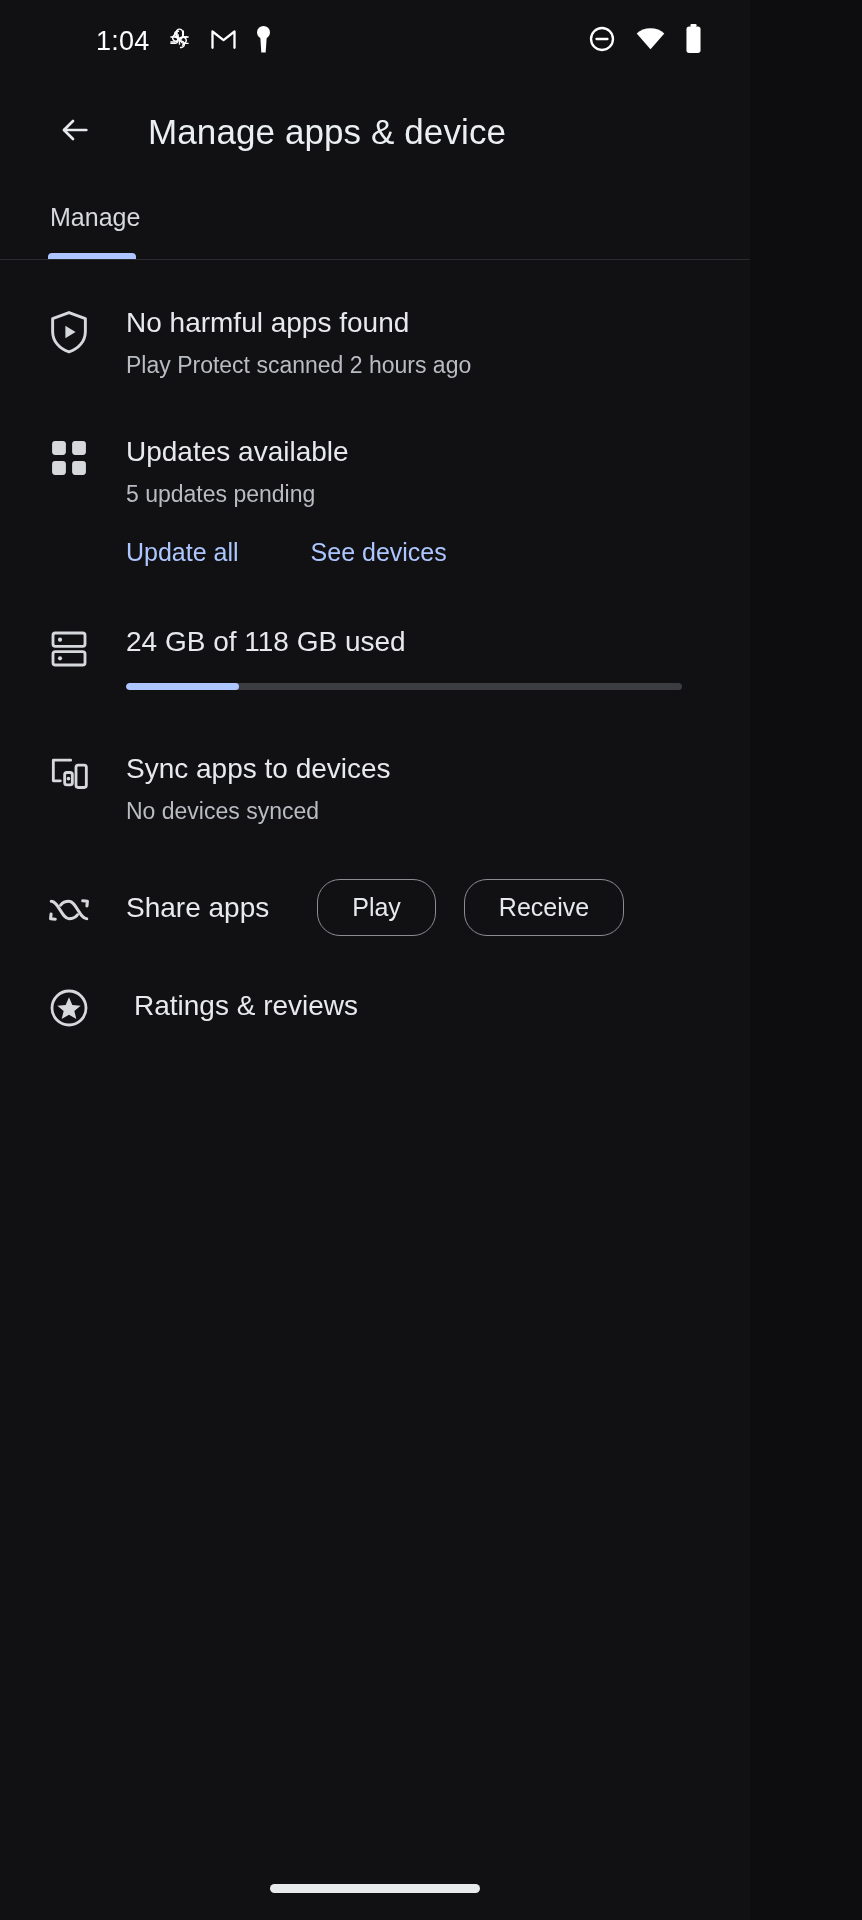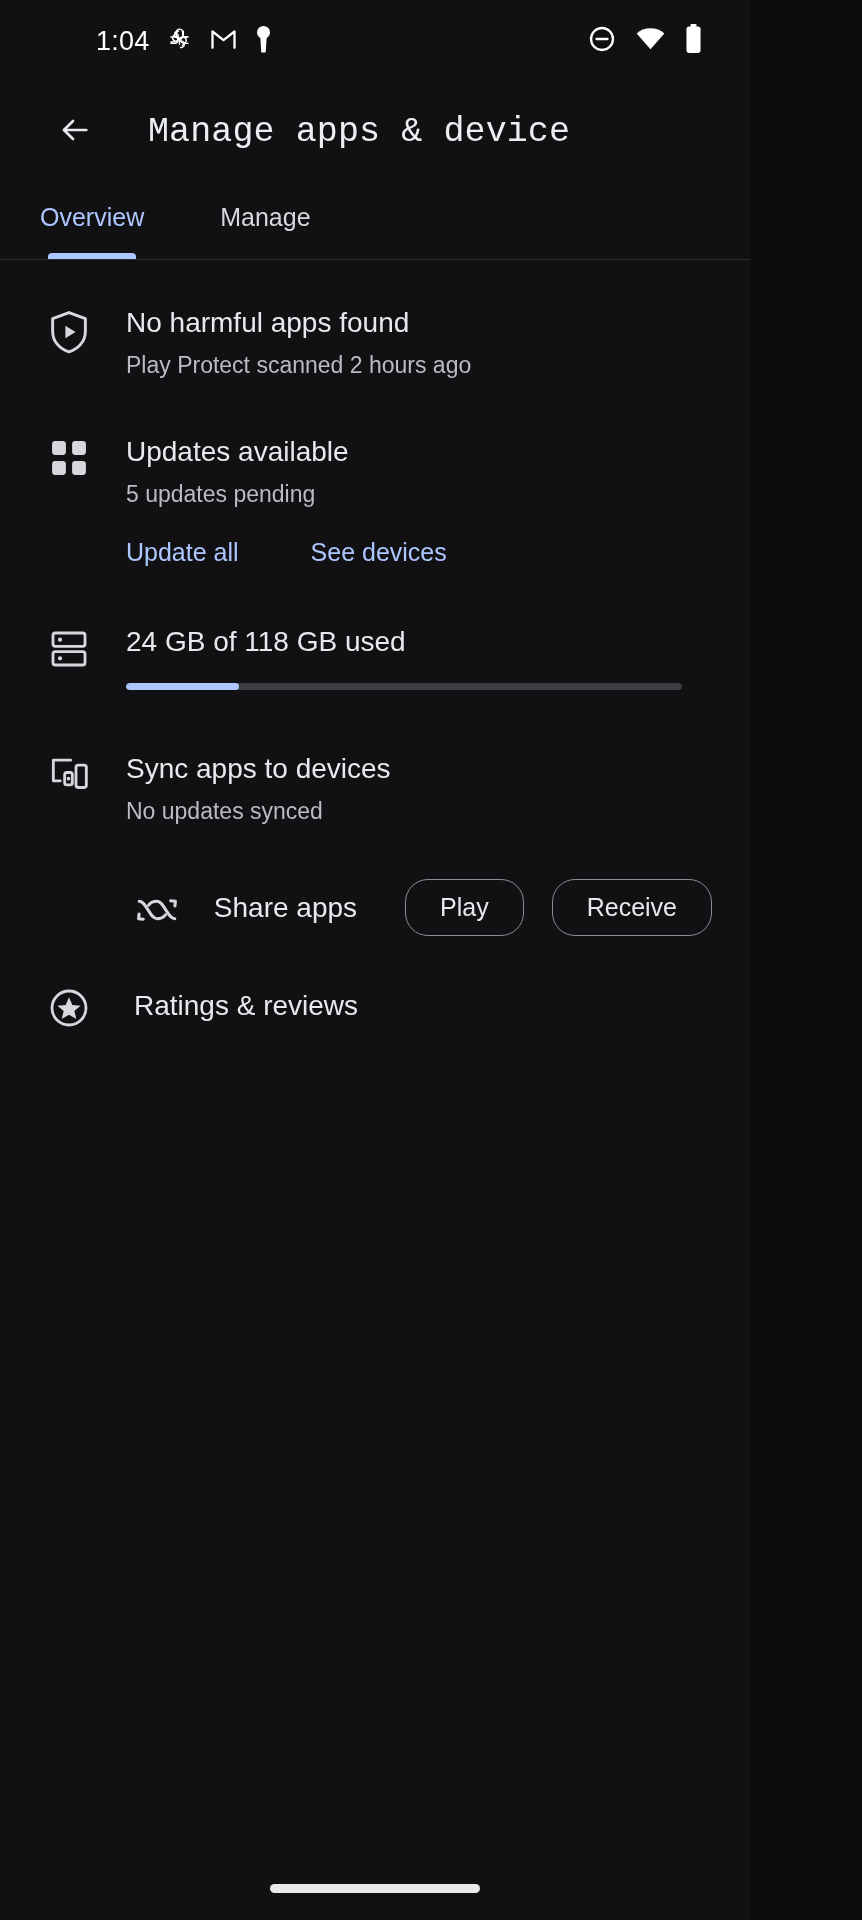--- a/index.html
+++ b/index.html
@@ -23,21 +23,20 @@
 
   
   .app-bar { height:100px; display:flex; align-items:center; padding:0 30px; }
   .back-btn {
     width:62px; height:62px; display:flex; align-items:center; justify-content:center;
     border-radius:50%; margin-left:14px;
   }
   .app-title {
     color:#eceff1; font-size:35px; font-weight:400; margin-left:42px;
     letter-spacing:0.1px;
-    font-family:Liberation Mono, monospace;
   }
 
   
   .tabs { height:78px; display:flex; align-items:flex-start; position:relative; }
   .tab {
     height:70px; display:flex; align-items:center; justify-content:center;
     font-size:25px; position:relative; padding:0 26px;
   }
   .tab.active { color:#adc6ff; }
   .tab.inactive { color:#d6d8dc;text-align:center; }
@@ -46,21 +45,21 @@
   .tab-indicator {
     position:absolute; left:48px; bottom:0; width:88px; height:7px;
     background:#adc6ff; border-radius:4px 4px 0 0;
   }
   .tabs-divider {
     position:absolute; left:0; right:0; bottom:0; height:1px; background:#2b2c30;
   }
 
   
   .content { padding-top:28px; }
-  .row { display:flex; padding:0 38px; align-items:flex-start;justify-content:flex-end; }
+  .row { display:flex; padding:0 38px; align-items:flex-start; }
   .row-icon {
     width:62px; min-width:62px; display:flex; align-items:flex-start;
     justify-content:center; padding-top:4px; margin-right:0;
   }
   .row-body { flex:1; padding-left:26px; }
   .row-title { color:#e7e9ec; font-size:28px; font-weight:400; line-height:1.2; }
   .row-sub { color:#b9bcc2; font-size:23px; margin-top:12px; line-height:1.2; }
 
   .row-protect { margin-top:18px; }
   .row-updates { margin-top:56px; }
@@ -156,23 +155,20 @@
         <svg width="34" height="34" viewBox="0 0 24 24" fill="none" stroke="#e7e9ec" stroke-width="1.9" stroke-linecap="round" stroke-linejoin="round">
           <line x1="20" y1="12" x2="4.4" y2="12"></line>
           <polyline points="10.6,5.6 4.2,12 10.6,18.4"></polyline>
         </svg>
       </span>
     </div>
     <div class="app-title">Manage apps &amp; device</div>
   </div>
 
   <div class="tabs">
-    <div class="tab active" id="tab-overview" style="color: rgb(173, 198, 255);">
-      <span>Overview</span>
-    </div>
     <div class="tab inactive" id="tab-manage" style="color: rgb(214, 216, 220);">
       <span>Manage</span>
     </div>
     <div class="tab-indicator"></div>
     <div class="tabs-divider"></div>
   </div>
 
   <div class="content">
 
     <div class="row row-protect">
@@ -228,21 +224,21 @@
       <div class="row-icon">
         <svg width="40" height="36" viewBox="0 0 24 21" fill="none" stroke="#d6d8dc" stroke-width="1.7" stroke-linejoin="round" stroke-linecap="round">
           <path d="M13 2.2H2.6v12.4h4.2"></path>
           <rect x="16.2" y="5.2" width="6.2" height="13.4" rx="1.3"></rect>
           <rect x="9.4" y="9.6" width="4.6" height="7.4" rx="1.3"></rect>
           <circle cx="11.7" cy="13.3" r="1.1" fill="#d6d8dc" stroke="none"></circle>
         </svg>
       </div>
       <div class="row-body">
         <div class="row-title">Sync apps to devices</div>
-        <div class="row-sub">No updates synced</div>
+        <div class="row-sub">No devices synced</div>
       </div>
     </div>
 
     <div class="row row-share">
       <div class="row-icon">
         <svg width="42" height="30" viewBox="0 0 26 18" fill="none" stroke="#d6d8dc" stroke-width="1.9" stroke-linecap="round" stroke-linejoin="round">
           <path d="M2 3.6c4.4 0 6.6 10.8 11 10.8 3.4 0 5.2-2.4 5.2-2.4"></path>
           <path d="M24 14.4c-4.4 0-6.6-10.8-11-10.8-3.4 0-5.2 2.4-5.2 2.4"></path>
           <path d="M21.5 3.3 24.4 3.6 24.1 6.5"></path>
           <path d="M4.5 14.7 1.6 14.4 1.9 11.5"></path>

